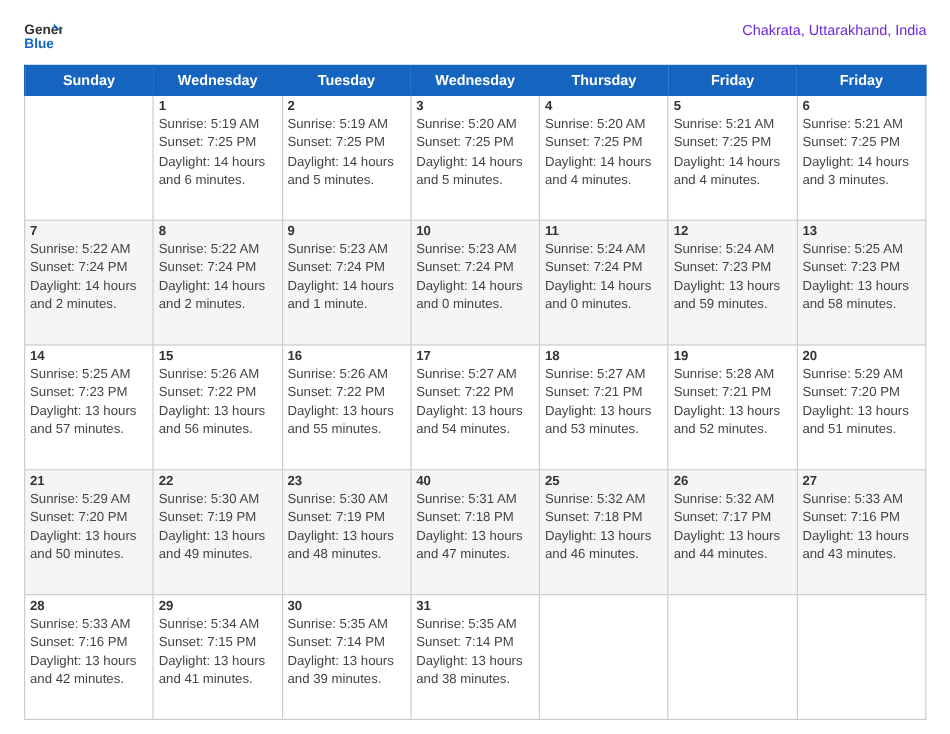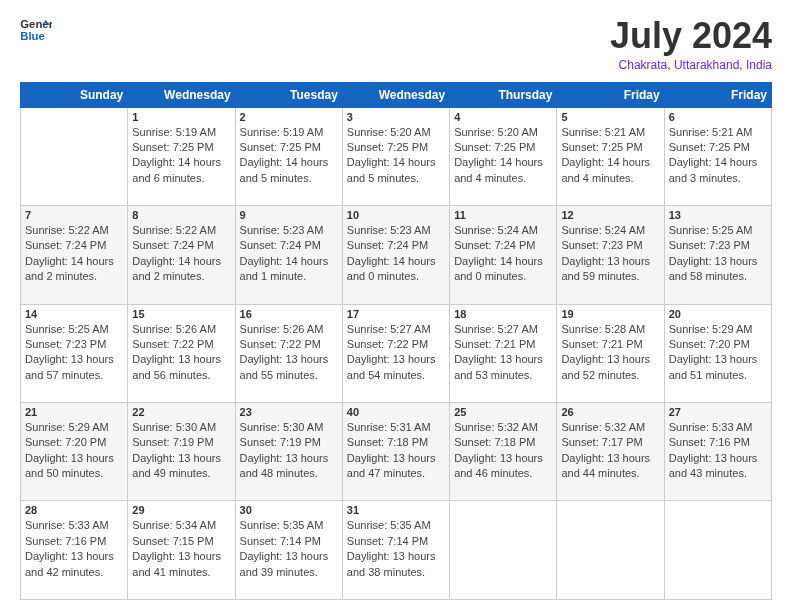--- a/index.html
+++ b/index.html
@@ -52,21 +52,21 @@
       border-collapse: collapse;
       width: 100%;
       table-layout: fixed;
     }
     .calendar th {
       background: #1565c0;
       color: #fff;
       font-size: 12px;
       font-weight: bold;
       padding: 5px 4px;
-      text-align: right;
+      text-align: center;
       border: 1px solid #1565c0;
     }
     .calendar td {
       vertical-align: top;
       border: 1px solid #ccc;
       padding: 3px 4px;
       font-size: 9.5px;
       color: #333;
       height: 88px;
     }
@@ -102,21 +102,20 @@
 <div class="page">
   <div class="header">
     <div class="logo">
       <svg class="logo-icon" viewBox="0 0 36 32" xmlns="http://www.w3.org/2000/svg">
         <text x="0" y="14" font-size="13" font-weight="bold" fill="#333">General</text>
         <text x="0" y="27" font-size="13" font-weight="bold" fill="#1565c0">Blue</text>
         <polygon points="28,4 36,12 28,8" fill="#1565c0"></polygon>
       </svg>
     </div>
     <div class="title-block">
-      <div class="main-title">July 2024</div>
       <div class="subtitle">Chakrata, Uttarakhand, India</div>
     </div>
   </div>
 
   <table class="calendar">
     <thead>
       <tr>
         <th>Sunday</th>
         <th>Wednesday</th>
         <th>Tuesday</th>

